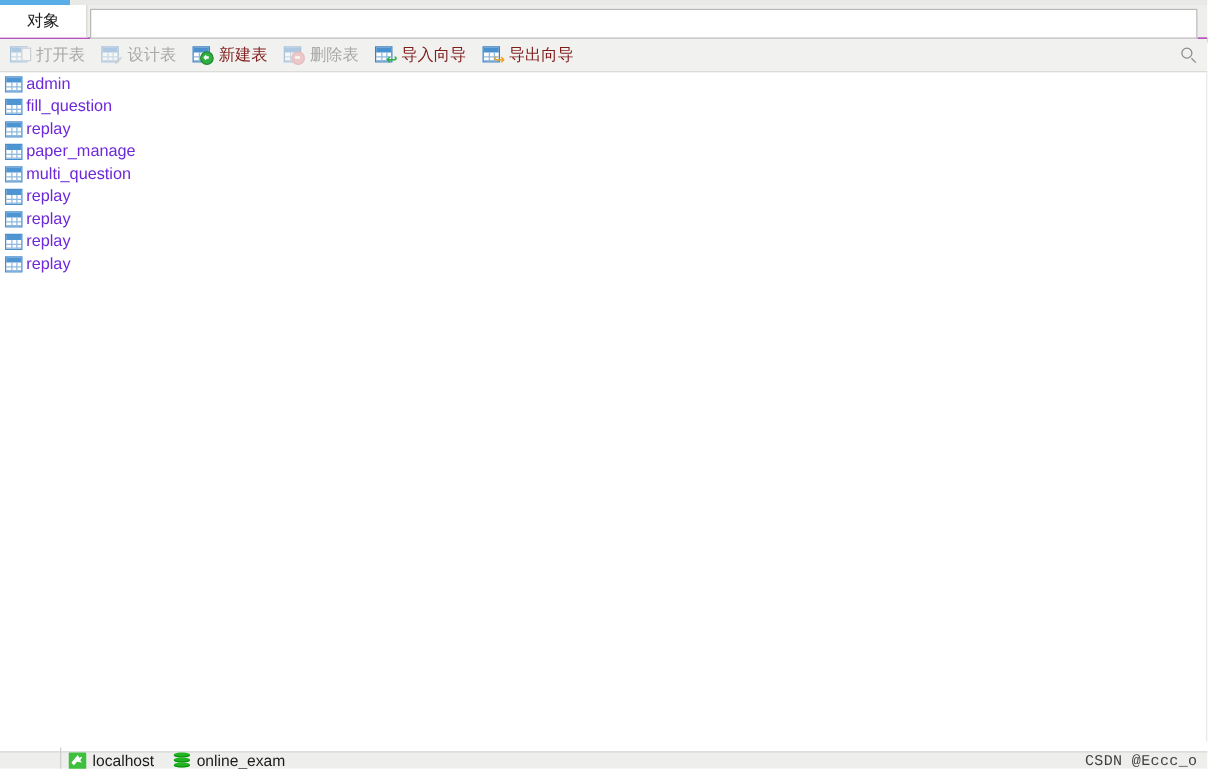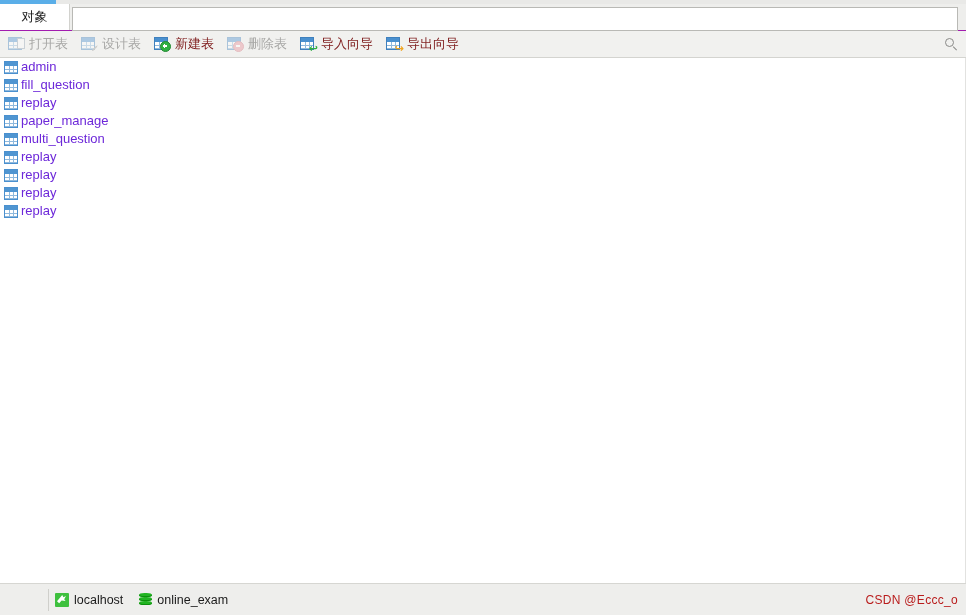--- a/index.html
+++ b/index.html
@@ -275,21 +275,21 @@
     font-size: 13px;
     color: #6d28d9;
     line-height: 16px;
     white-space: nowrap;
   }
 
   
   .statusbar {
     position: absolute;
     left: 0; right: 0; bottom: 0;
-    height: 32px;
+    height: 14px;
     background: #eeeeec;
     border-top: 1px solid #d6d6d2;
     display: flex;
     align-items: center;
     box-sizing: border-box;
   }
   .status-gap {
     width: 48px;
     height: 22px;
     border-right: 1px solid #cfcfcb;
@@ -335,24 +335,25 @@
     background: #22b422;
     border-radius: 50% / 60%;
     box-shadow: inset 0 -1px 0 #0d8f0d;
   }
   .db-mark i:nth-child(1) { top: 0px; }
   .db-mark i:nth-child(2) { top: 4px; }
   .db-mark i:nth-child(3) { top: 8px; }
   .status-spacer { flex: 1 1 auto; }
   .watermark {
     font-size: 12px;
-    color: #b91c1c;
+    color: #404040;
     padding-right: 8px;
     white-space: nowrap;
     letter-spacing: 0.3px;
+    font-family: Liberation Mono, monospace;
   }
 </style>
 </head>
 <body>
 
 <div class="top-accent"></div>
 <div class="top-accent-rest"></div>
 
 <div class="tabbar">
   <div class="tab">

